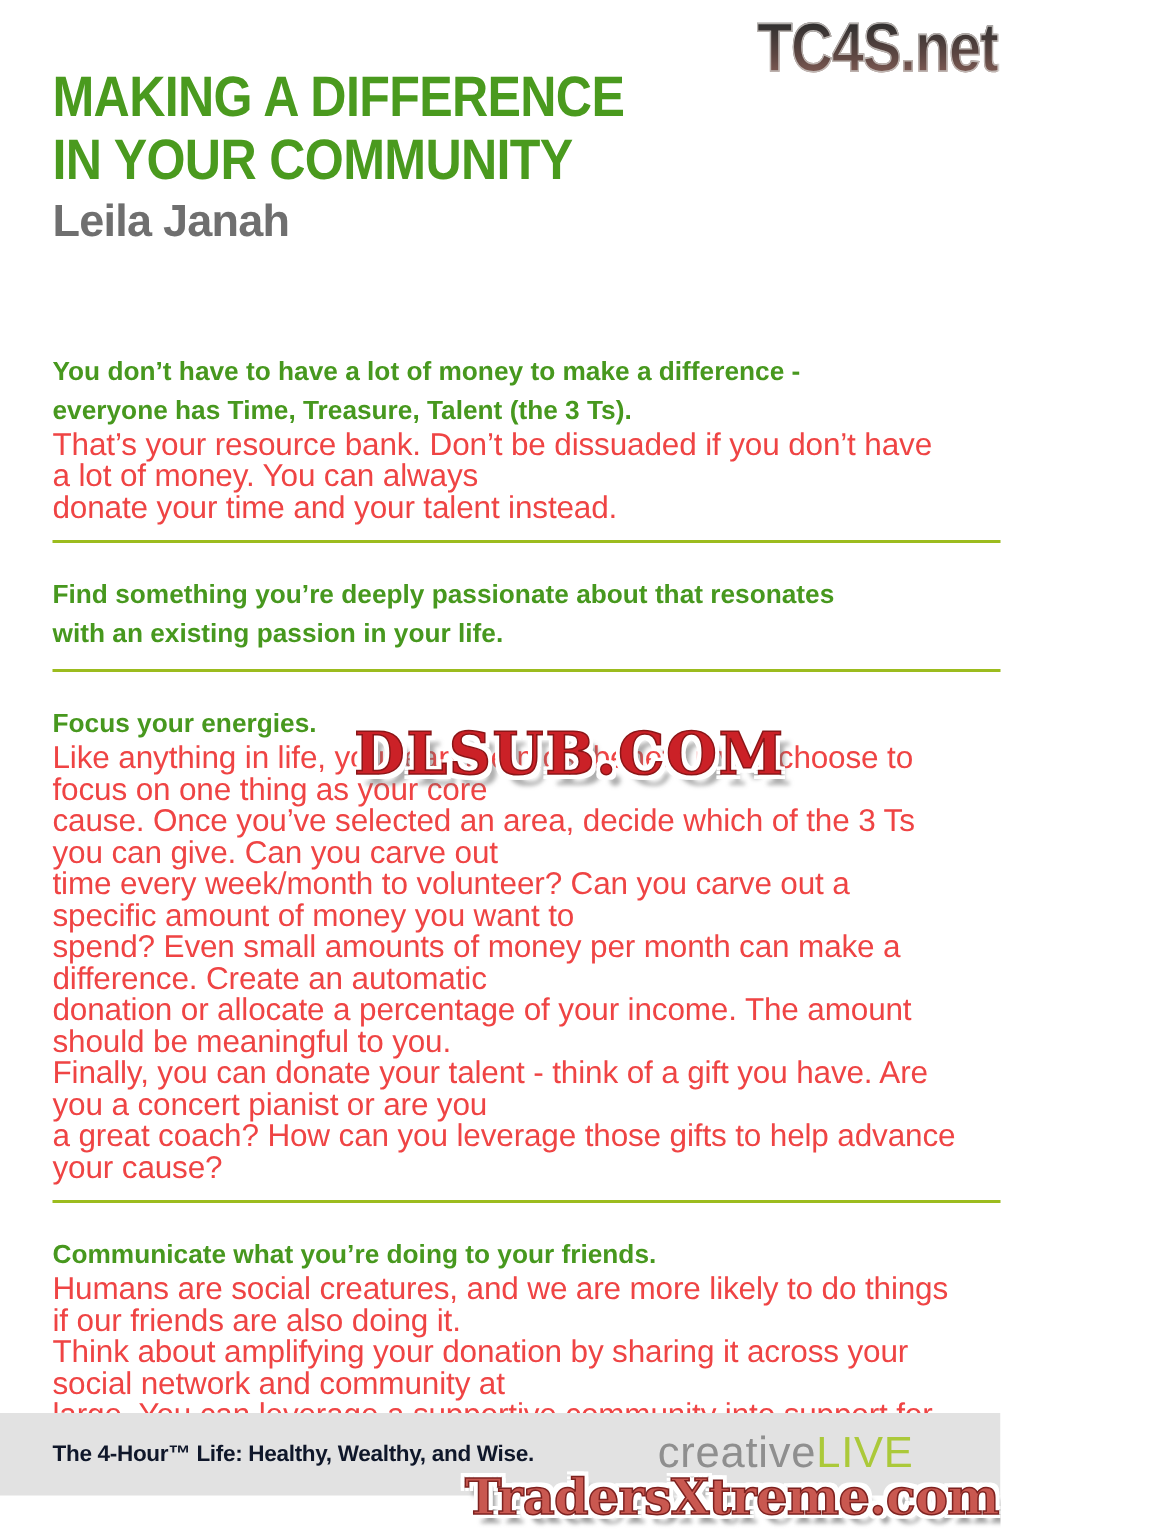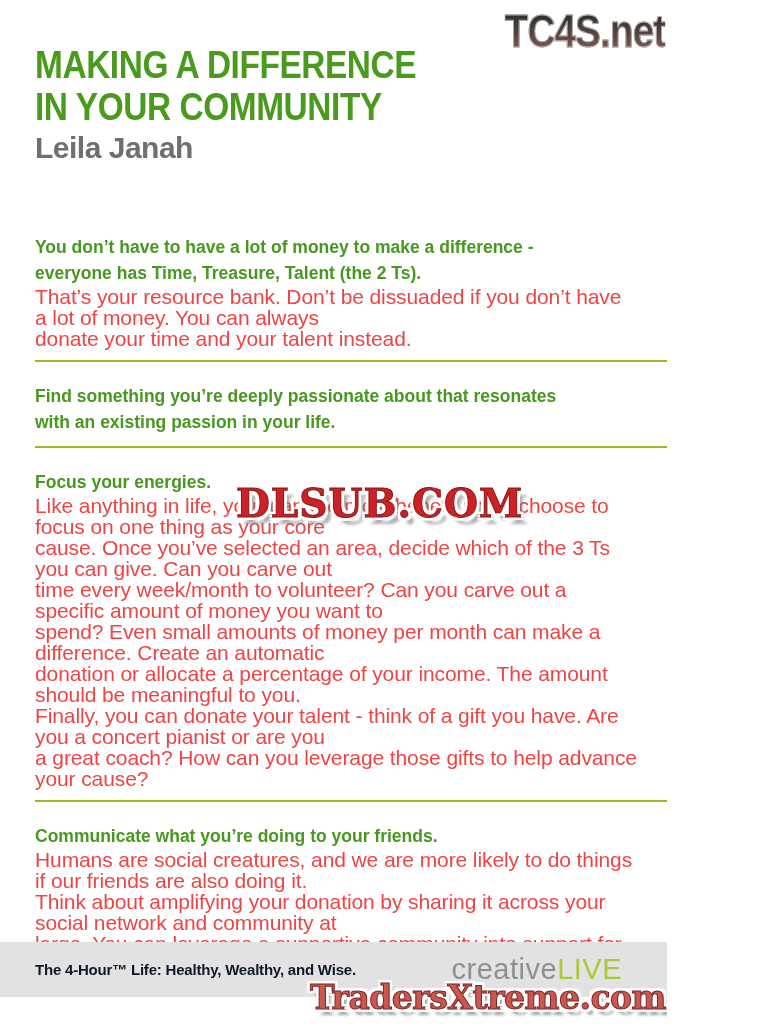--- a/index.html
+++ b/index.html
@@ -117,21 +117,21 @@
     left: 35px;
     top: 0;
     line-height: 55px;
     font-size: 15px;
     font-weight: 700;
     color: #0f172a;
     letter-spacing: -0.2px;
   }
   .footer-brand {
     position: absolute;
-    right: 45px;
+    right: 58px;
     top: 13px;
     font-size: 29px;
     line-height: 1;
     letter-spacing: 0.5px;
   }
   .brand-creative { color: #8f8f8f; }
   .brand-live { color: #abc93a; }
 </style>
 </head>
 <body>
@@ -145,21 +145,21 @@
     <header class="header">
       <div class="doc-title">MAKING A DIFFERENCE
 IN YOUR COMMUNITY</div>
       <div class="doc-author">Leila Janah</div>
     </header>
 
     <main>
 
       <section class="section section-first">
         <h2 class="section-heading">You don’t have to have a lot of money to make a difference -
-everyone has Time, Treasure, Talent (the 2 Ts).</h2>
+everyone has Time, Treasure, Talent (the 3 Ts).</h2>
         <p class="section-body">That’s your resource bank.  Don’t be dissuaded if you don’t have a lot of money.  You can always
 donate your time and your talent instead.</p>
         <hr class="rule">
       </section>
 
       <section class="section">
         <h2 class="section-heading">Find something you’re deeply passionate about that resonates
 with an existing passion in your life.</h2>
         <hr class="rule">
       </section>

